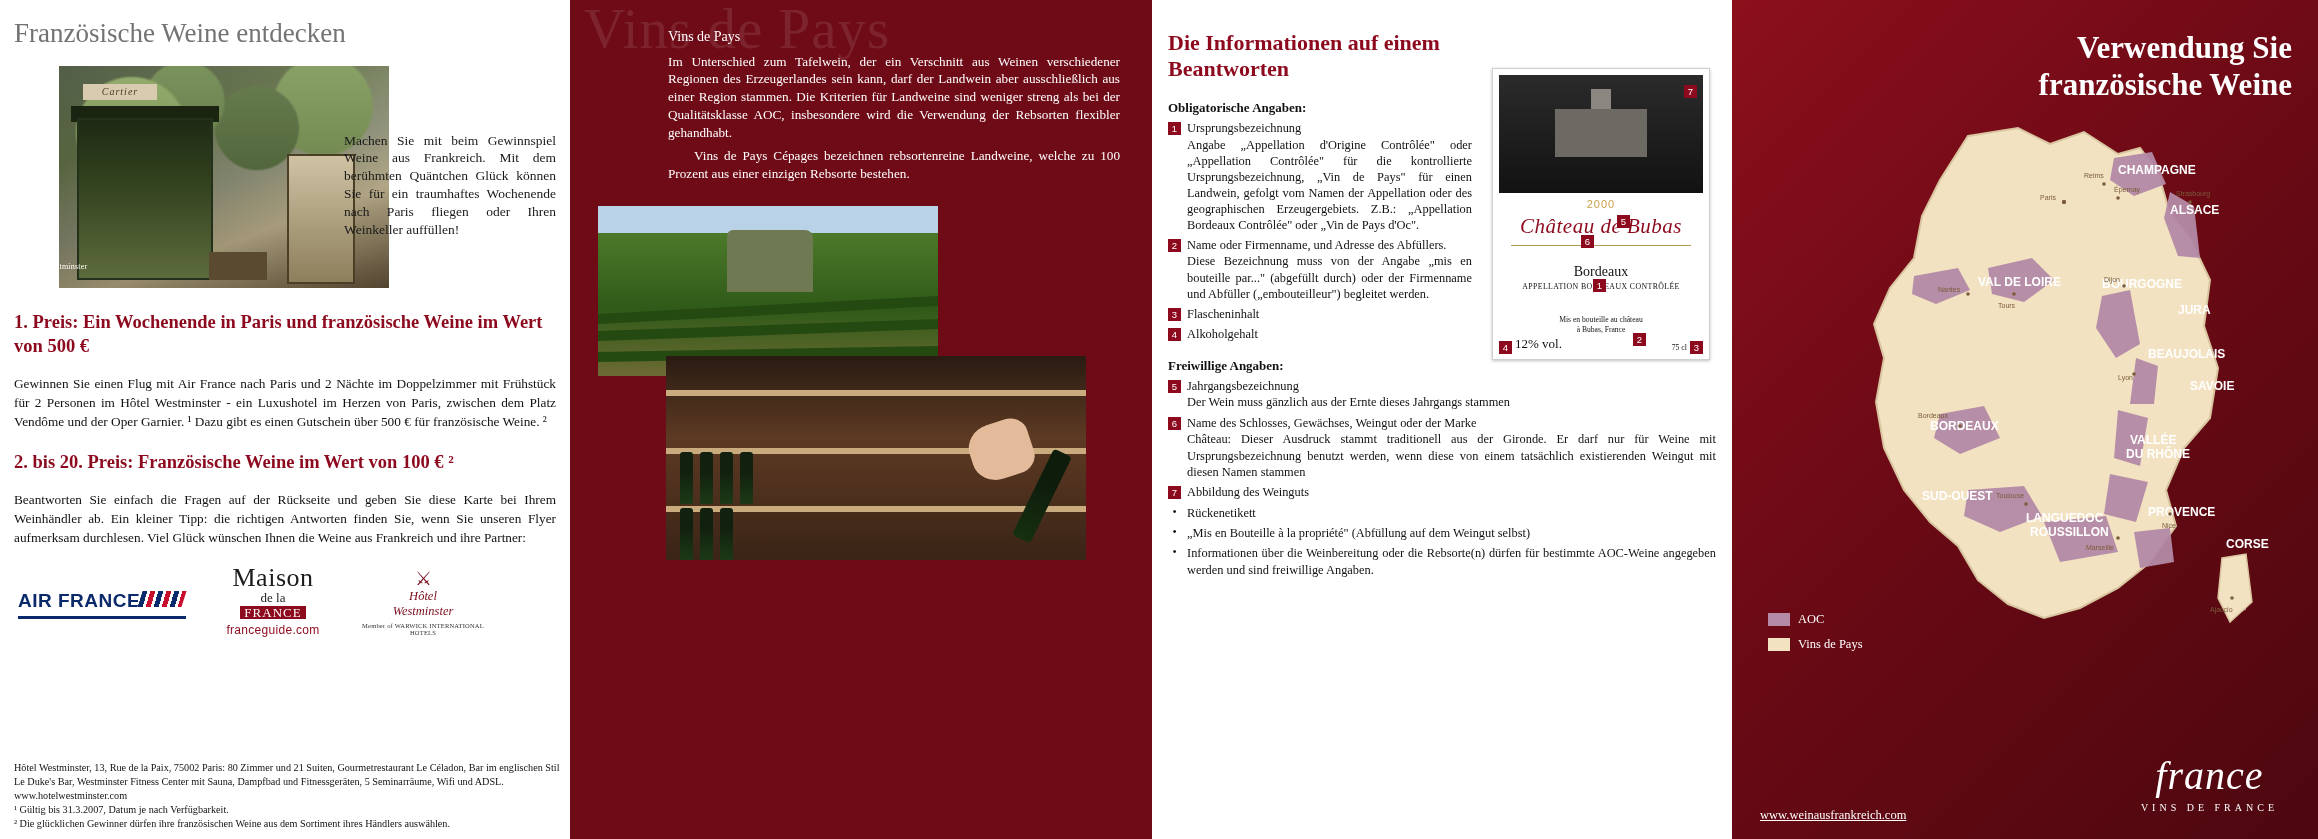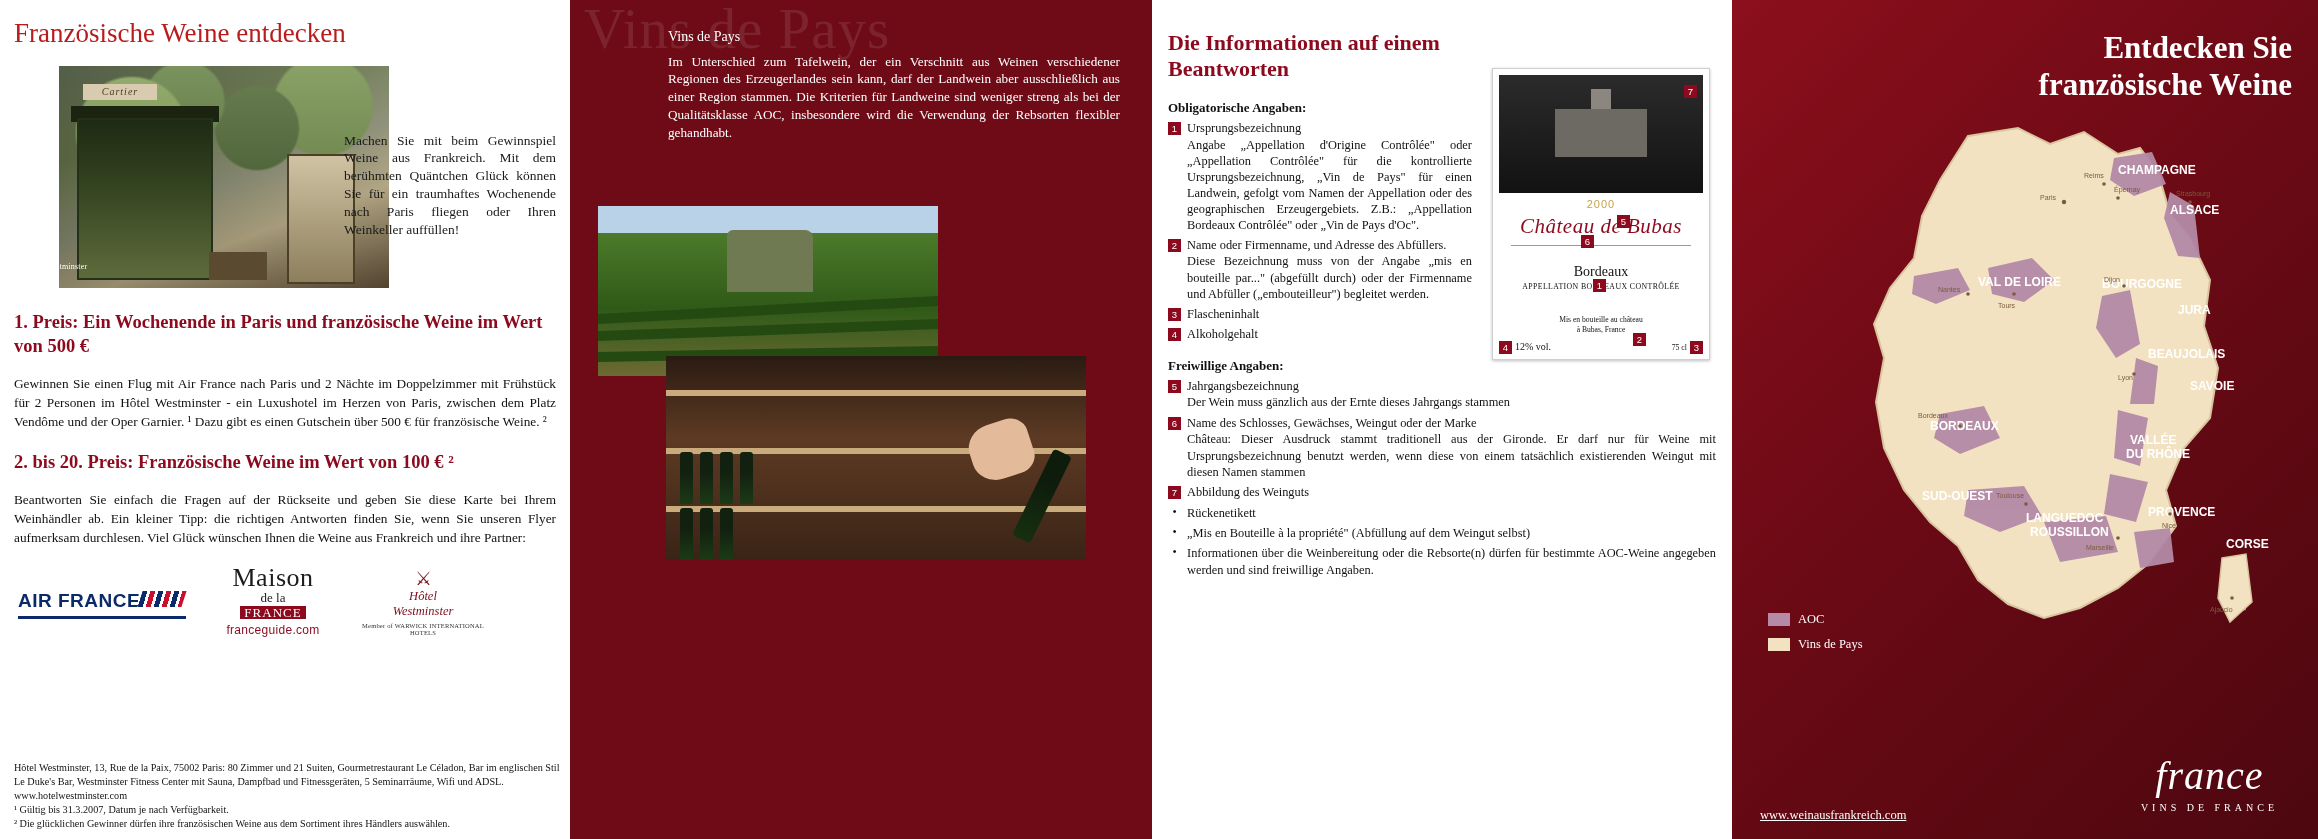--- a/index.html
+++ b/index.html
@@ -23,21 +23,21 @@
   
   .panel1 {
     width: 570px;
     height: 839px;
     background: #ffffff;
     position: relative;
     padding: 10px 14px 0 14px;
     box-sizing: border-box;
   }
   .p1-title {
-    color: #b91c1c;
+    color: #737373;
     font-size: 27px;
     line-height: 1.12;
     font-weight: normal;
     margin-top: 8px;
   }
   .p1-title .ln2 {
     display: block;
     text-align: right;
     padding-right: 34px;
   }
@@ -459,21 +459,21 @@
     text-align: center;
     line-height: 13px;
   }
   .tag.t7 { right: 12px; top: 16px; }
   .tag.t5 { left: 124px; top: 146px; }
   .tag.t6 { left: 88px; top: 166px; }
   .tag.t1 { left: 100px; top: 210px; }
   .tag.t2 { left: 140px; top: 264px; }
   .tag.t4 { left: 6px;  top: 272px; }
   .tag.t3 { right: 6px; top: 272px; }
-  .lb-left  { position: absolute; left: 22px;  bottom: 7px; font-size: 10px; }
+  .lb-left  { position: absolute; left: 22px;  bottom: 7px; font-size: 13px; }
   .lb-right { position: absolute; right: 22px; bottom: 7px; font-size: 7.8px; }
 
   
   .panel4 {
     flex: 1 1 auto;
     height: 839px;
     background: linear-gradient(135deg,#8c0f1c 0%, #6c0a15 45%, #4d070f 100%);
     position: relative;
     overflow: hidden;
     color: #fff;
@@ -590,20 +590,21 @@
       <div>² Die glücklichen Gewinner dürfen ihre französischen Weine aus dem Sortiment ihres Händlers auswählen.</div>
     </div>
   </section>
 
   <section class="panel2">
     <div class="ghost-title">Vins de Pays</div>
 
     <div class="p2-body">
       <p class="hd">Vins de Pays</p>
       <p>Im Unterschied zum Tafelwein, der ein Verschnitt aus Weinen verschiedener Regionen des Erzeugerlandes sein kann, darf der Landwein aber ausschließlich aus einer Region stammen. Die Kriterien für Landweine sind weniger streng als bei der Qualitätsklasse AOC, insbesondere wird die Verwendung der Rebsorten flexibler gehandhabt.</p>
+      <p class="ind">Vins de Pays Cépages bezeichnen rebsortenreine Landweine, welche zu 100 Prozent aus einer einzigen Rebsorte bestehen.</p>
     </div>
 
     <div class="p2-vineyard">
       <div class="ruin"></div>
       <div class="row" style="top:58%;transform:rotate(-3deg);"></div>
       <div class="row" style="top:70%;transform:rotate(-2deg);"></div>
       <div class="row" style="top:84%;transform:rotate(-1deg);"></div>
     </div>
 
     <div class="p2-pic2">
@@ -723,21 +724,21 @@
       <span class="tag t6">6</span>
       <span class="tag t1">1</span>
       <span class="tag t2">2</span>
       <span class="tag t4">4</span>
       <span class="tag t3">3</span>
     </div>
   </section>
 
   <section class="panel4">
     <h1 class="p4-title">
-      <div>Entdecken Sie</div>
+      <div>Verwendung Sie</div>
       <div>französische Weine</div>
     </h1>
 
     <div class="map-wrap">
       <svg class="france" viewBox="0 0 470 560">
 
         <path d="M150 18 L200 10 L232 26 L266 14 L300 36 L322 30 L340 54 L352 96
                  L372 120 L392 162 L386 208 L400 250 L392 300 L366 330 L348 372
                  L358 408 L330 446 L300 470 L262 490 L226 500 L190 486 L160 462
                  L140 428 L112 404 L86 372 L66 330 L58 284 L66 240 L56 206

